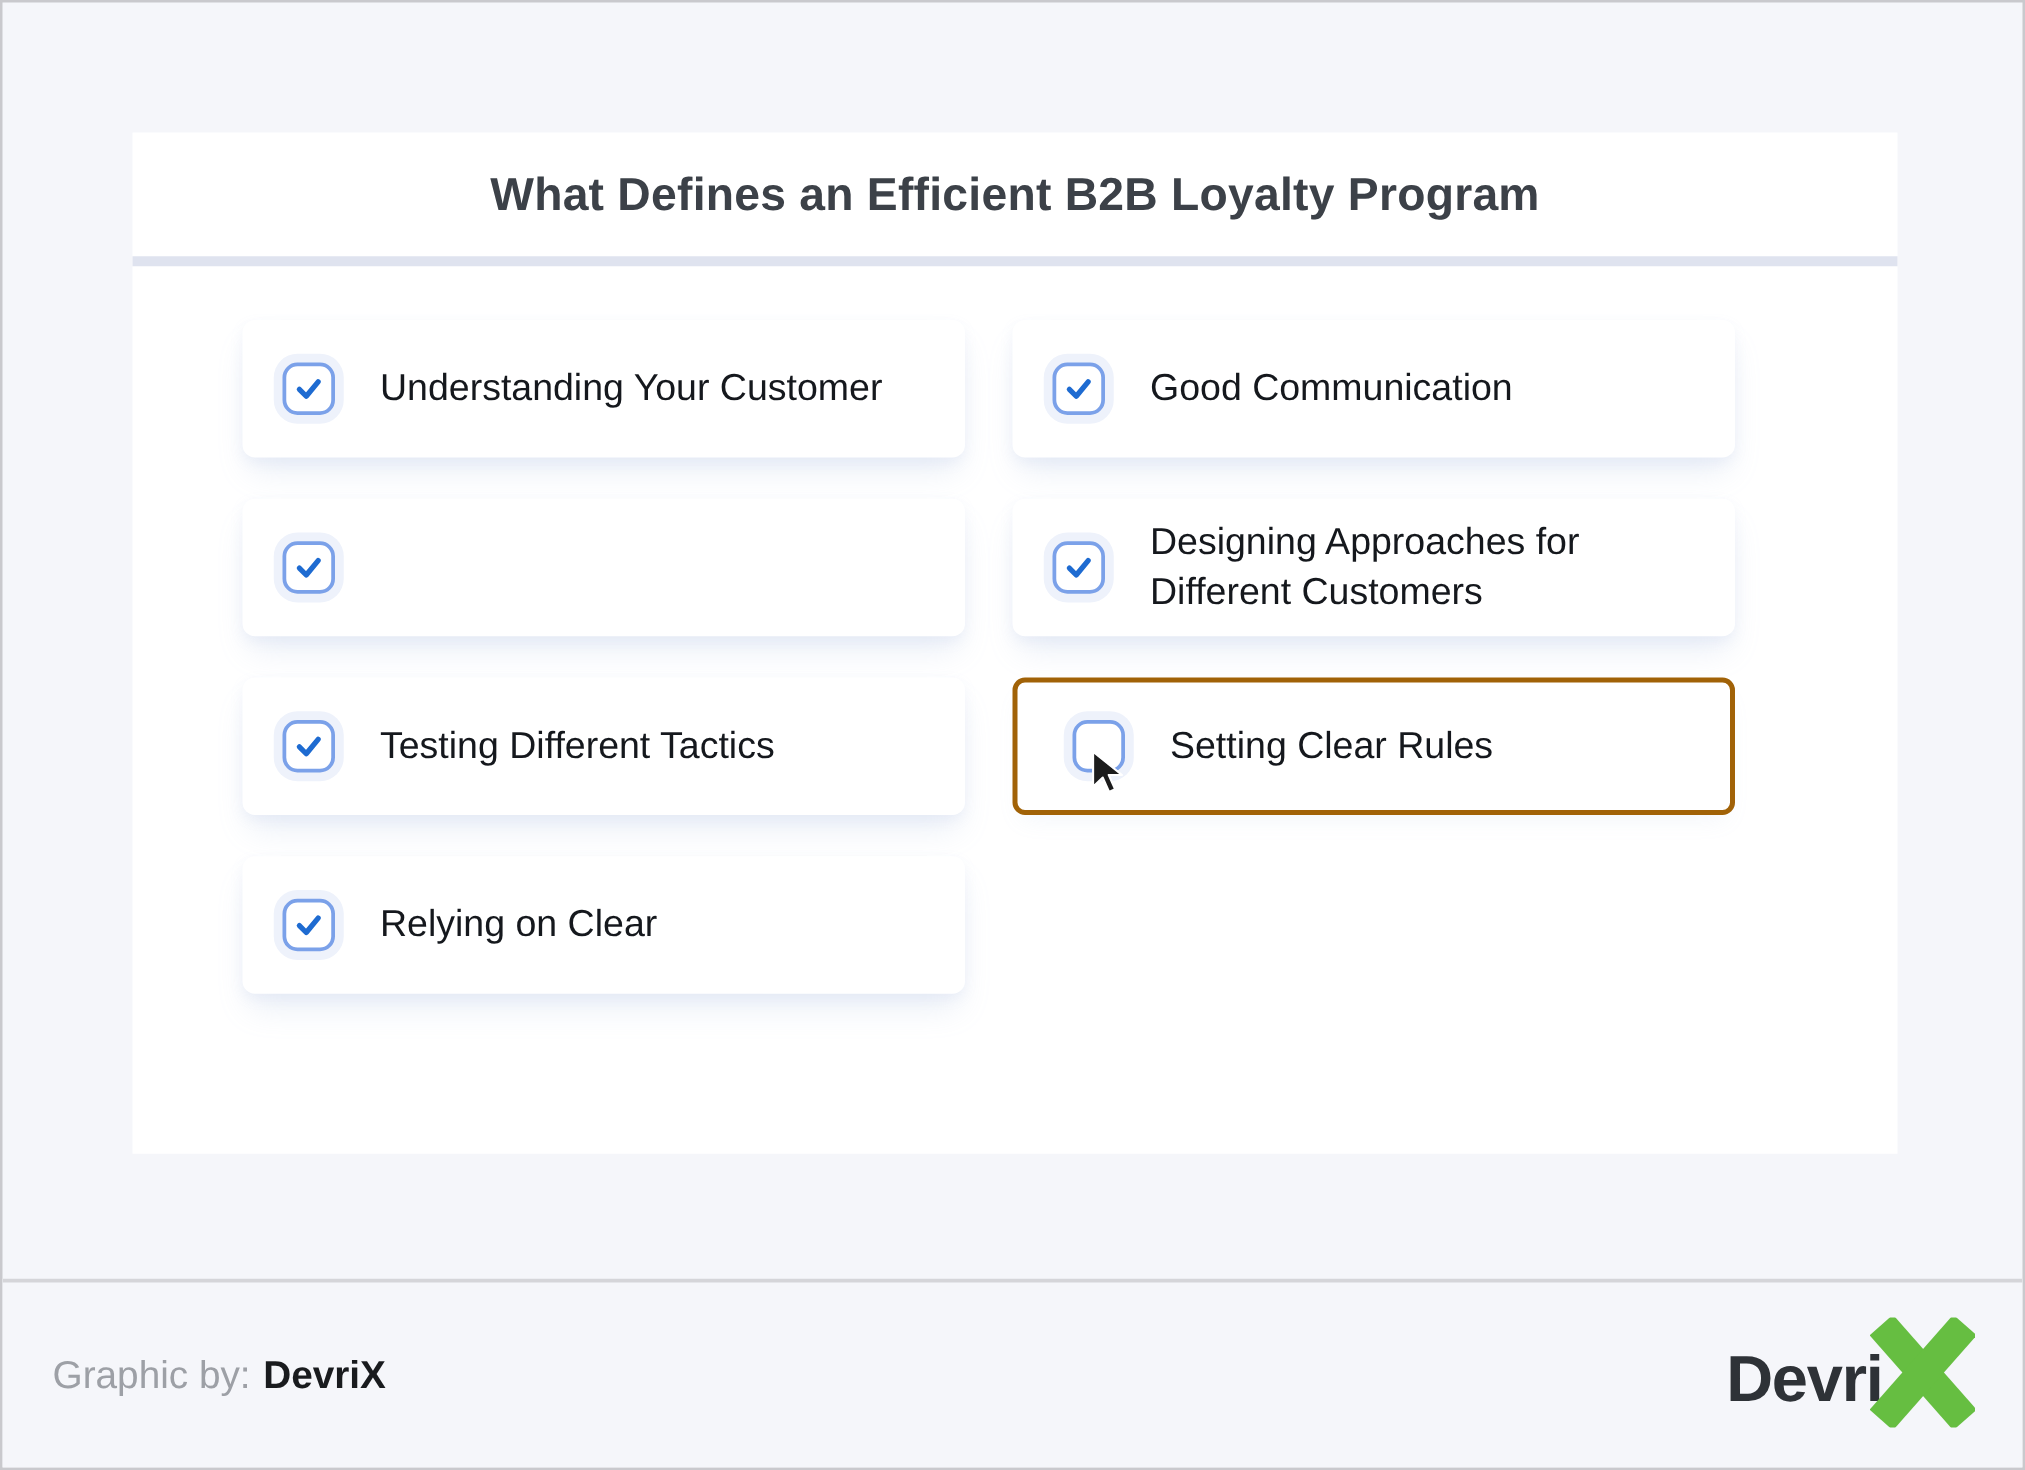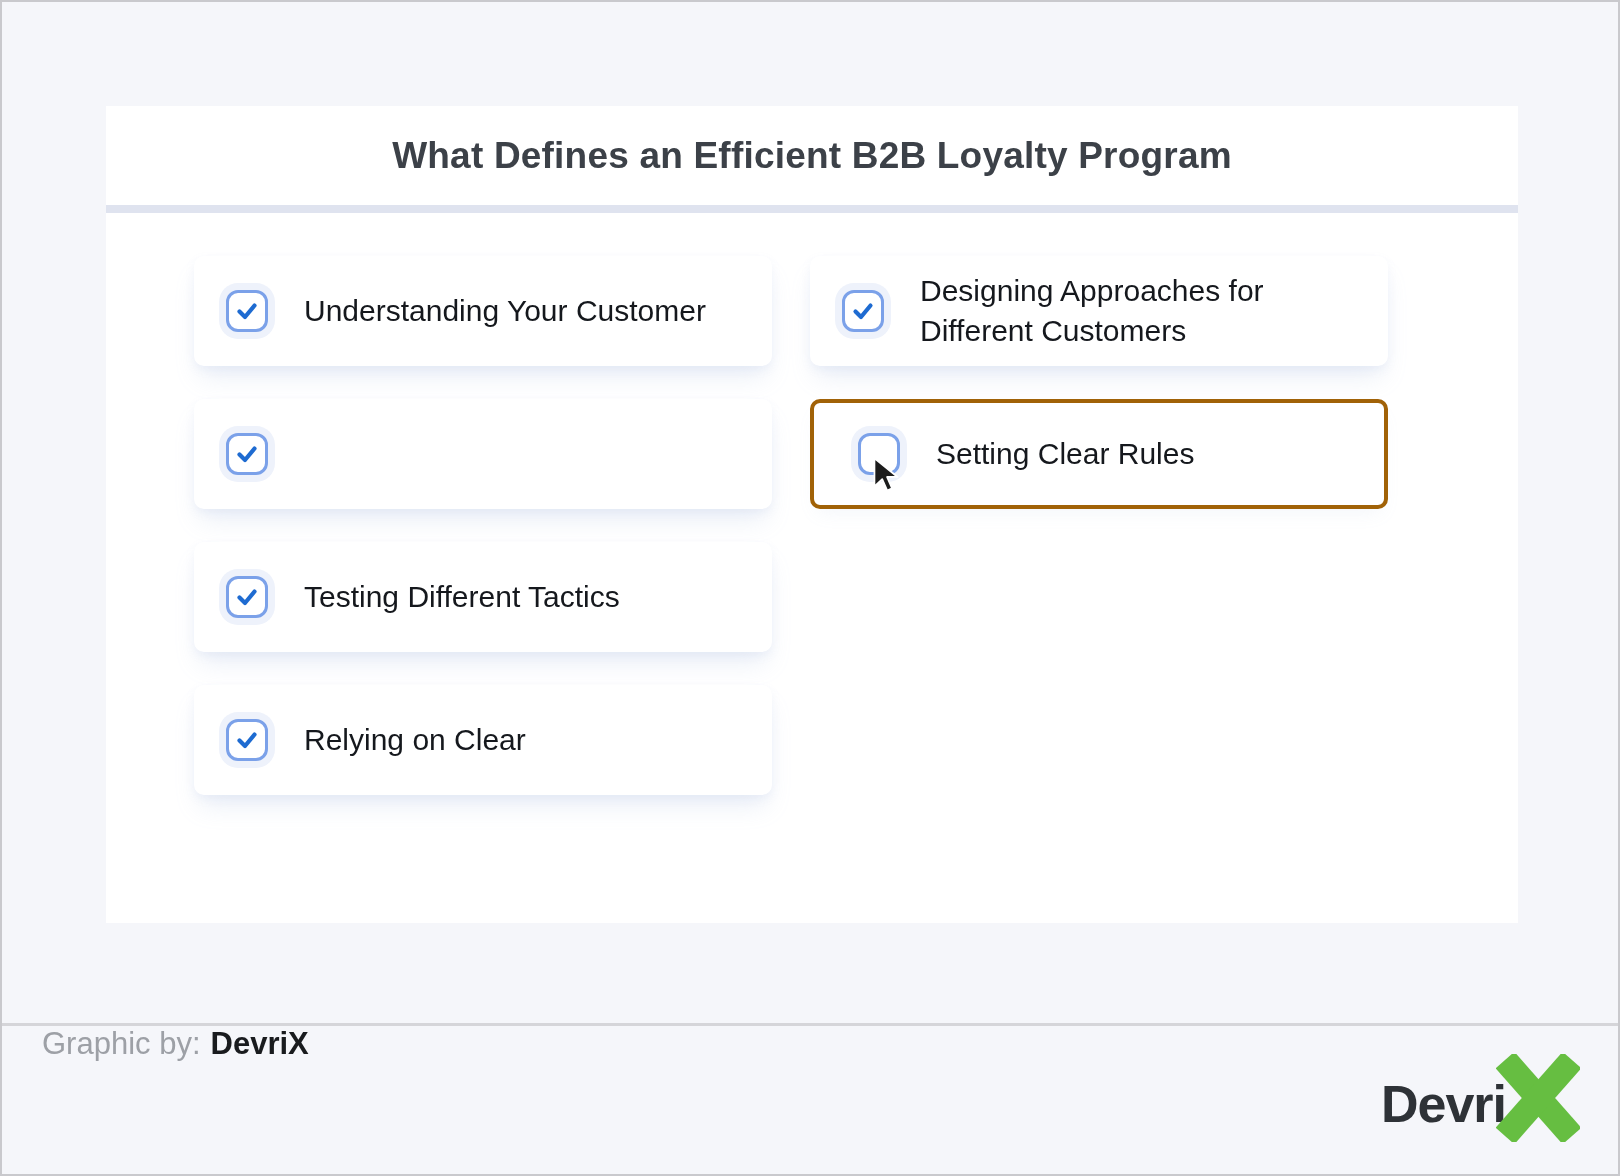--- a/index.html
+++ b/index.html
@@ -101,20 +101,21 @@
   
   .footer {
     position: absolute;
     left: 0;
     right: 0;
     bottom: 0;
     height: 151px;
     border-top: 3px solid #d5d5d9;
     background: #f5f6fa;
     display: flex;
+    align-items: center;
     justify-content: space-between;
     padding: 0 38px 0 40px;
   }
   .credit { font-size: 31px; }
   .credit-prefix { color: #9da0a6; }
   .credit-name { color: #191b1e; font-weight: 600; margin-left: 10px; }
   .logo {
     display: flex;
     align-items: center;
   }
@@ -180,20 +181,28 @@
               <path d="M5.5 13.5 L11 19 L20.5 7.5" fill="none" stroke="#1e6bd1" stroke-width="4.2" stroke-linecap="round" stroke-linejoin="round"></path>
             </svg>
           </span>
           <span class="item-label">Relying on Clear</span>
         </div>
 
       </div>
 
       <div class="col">
 
+        <div class="item">
+          <span class="checkbox checked">
+            <svg class="check" width="26" height="26" viewBox="0 0 26 26">
+              <path d="M5.5 13.5 L11 19 L20.5 7.5" fill="none" stroke="#1e6bd1" stroke-width="4.2" stroke-linecap="round" stroke-linejoin="round"></path>
+            </svg>
+          </span>
+          <span class="item-label">Good Communication</span>
+        </div>
 
         <div class="item">
           <span class="checkbox checked">
             <svg class="check" width="26" height="26" viewBox="0 0 26 26">
               <path d="M5.5 13.5 L11 19 L20.5 7.5" fill="none" stroke="#1e6bd1" stroke-width="4.2" stroke-linecap="round" stroke-linejoin="round"></path>
             </svg>
           </span>
           <span class="item-label">Designing Approaches for Different Customers</span>
         </div>
 

